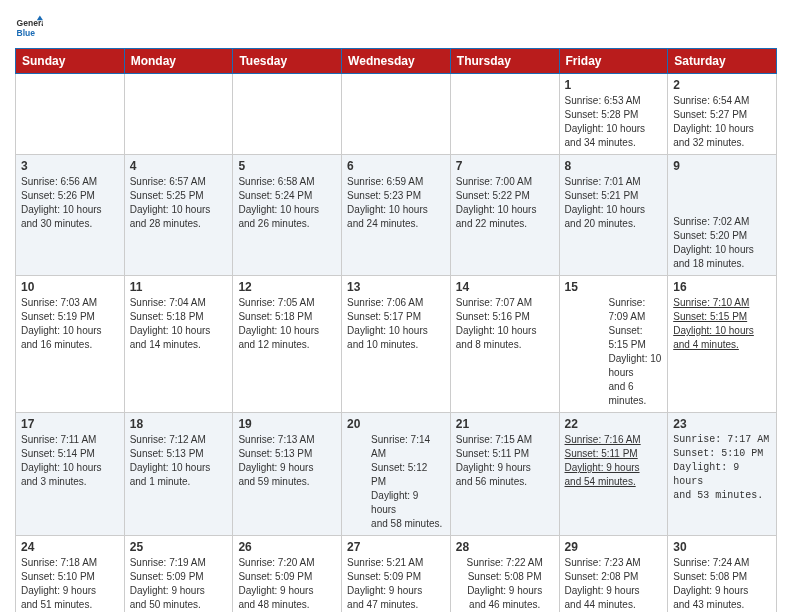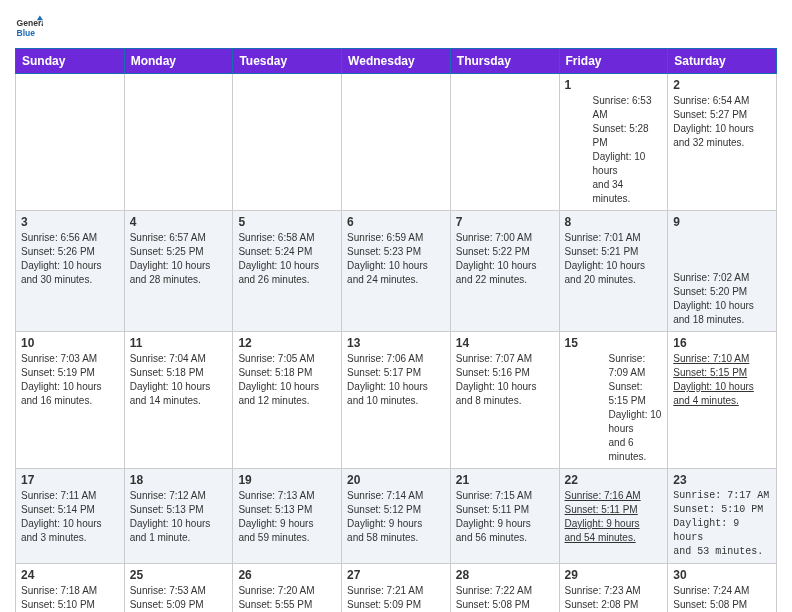--- a/index.html
+++ b/index.html
@@ -39,21 +39,21 @@
       font-size: 16px;
       color: #555;
       margin-top: 2px;
     }
     .calendar {
       width: 100%;
       border-collapse: collapse;
       border: 1px solid #ccc;
     }
     .calendar th {
-      background-color: #6d28d9;
+      background-color: #b91c1c;
       color: #fff;
       font-size: 12px;
       font-weight: bold;
       text-align: left;
       padding: 5px 6px;
       border: 1px solid #1a6bb5;
     }
     .calendar td {
       border: 1px solid #ccc;
       vertical-align: top;
@@ -114,21 +114,21 @@
   </thead>
   <tbody id="calendar-body">
   <tr>
         <td class="empty-cell"></td>
         <td class="empty-cell"></td>
         <td class="empty-cell"></td>
         <td class="empty-cell"></td>
         <td class="empty-cell"></td>
         <td>
           <span class="day-number">1</span>
-          <div class="day-info" style="white-space: pre-line; margin-left: 28px;">Sunrise: 6:53 AM
+          <div class="day-info" style="white-space: pre-line;">Sunrise: 6:53 AM
 Sunset: 5:28 PM
 Daylight: 10 hours
 and 34 minutes.</div>
         </td>
         <td>
           <span class="day-number">2</span>
           <div class="day-info" style="white-space: pre-line;">Sunrise: 6:54 AM
 Sunset: 5:27 PM
 Daylight: 10 hours
 and 32 minutes.</div>
@@ -253,21 +253,21 @@
         </td>
         <td>
           <span class="day-number">19</span>
           <div class="day-info" style="white-space: pre-line;">Sunrise: 7:13 AM
 Sunset: 5:13 PM
 Daylight: 9 hours
 and 59 minutes.</div>
         </td>
         <td>
           <span class="day-number">20</span>
-          <div class="day-info" style="white-space: pre-line;">Sunrise: 7:14 AM
+          <div class="day-info" style="white-space: pre-line; margin-left: 24px;">Sunrise: 7:14 AM
 Sunset: 5:12 PM
 Daylight: 9 hours
 and 58 minutes.</div>
         </td>
         <td>
           <span class="day-number">21</span>
           <div class="day-info" style="white-space: pre-line;">Sunrise: 7:15 AM
 Sunset: 5:11 PM
 Daylight: 9 hours
 and 56 minutes.</div>
@@ -290,42 +290,42 @@
       <tr>
         <td>
           <span class="day-number">24</span>
           <div class="day-info" style="white-space: pre-line;">Sunrise: 7:18 AM
 Sunset: 5:10 PM
 Daylight: 9 hours
 and 51 minutes.</div>
         </td>
         <td>
           <span class="day-number">25</span>
-          <div class="day-info" style="white-space: pre-line;">Sunrise: 7:53 AM
+          <div class="day-info" style="white-space: pre-line;">Sunrise: 7:19 AM
 Sunset: 5:09 PM
 Daylight: 9 hours
 and 50 minutes.</div>
         </td>
         <td>
           <span class="day-number">26</span>
           <div class="day-info" style="white-space: pre-line;">Sunrise: 7:20 AM
-Sunset: 5:55 PM
+Sunset: 5:09 PM
 Daylight: 9 hours
 and 48 minutes.</div>
         </td>
         <td>
           <span class="day-number">27</span>
-          <div class="day-info" style="white-space: pre-line;">Sunrise: 7:21 AM
+          <div class="day-info" style="white-space: pre-line;">Sunrise: 5:21 AM
 Sunset: 5:09 PM
 Daylight: 9 hours
 and 47 minutes.</div>
         </td>
         <td>
           <span class="day-number">28</span>
-          <div class="day-info" style="white-space: pre-line;">Sunrise: 7:22 AM
+          <div class="day-info" style="white-space: pre-line; text-align: center;">Sunrise: 7:22 AM
 Sunset: 5:08 PM
 Daylight: 9 hours
 and 46 minutes.</div>
         </td>
         <td>
           <span class="day-number">29</span>
           <div class="day-info" style="white-space: pre-line;">Sunrise: 7:23 AM
 Sunset: 2:08 PM
 Daylight: 9 hours
 and 44 minutes.</div>

